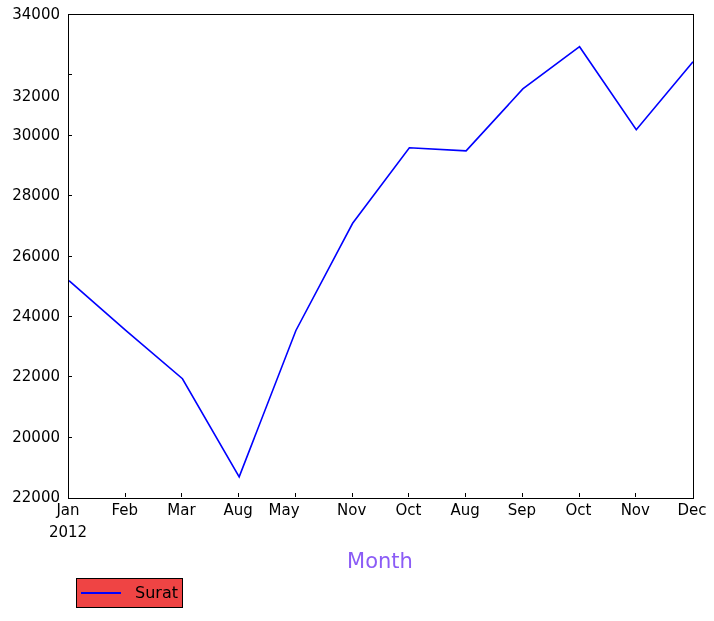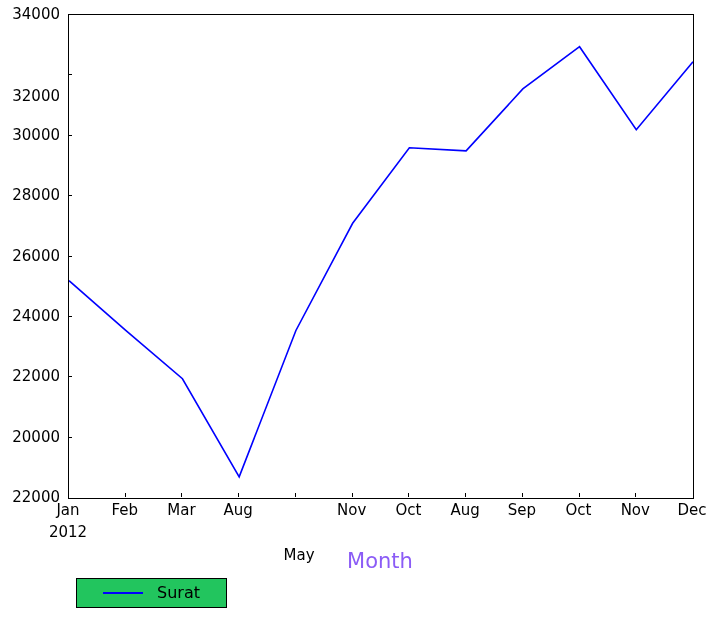--- a/index.html
+++ b/index.html
@@ -97,22 +97,22 @@
     text-align: center;
     font-size: 21px;
     color: #8b5cf6;
   }
   
   #legend {
     position: absolute;
     left: 76px;
     top: 578px;
     border: 1px solid #000000;
-    background: #22c55e;
-    padding: 5px 26px;
+    background: #ef4444;
+    padding: 5px 4px;
     display: flex;
     align-items: center;
     box-sizing: border-box;
     height: 30px;
   }
   #legend-line {
     width: 40px;
     height: 0;
     border-top: 2px solid #0000ff;
     display: inline-block;
@@ -162,21 +162,21 @@
     <div class="ytick-mark" style="top: 134.75px;"></div>
     <div class="ytick-mark" style="top: 74.375px;"></div>
     <div class="xtick-label" style="left: 68px;">Jan</div>
     <div class="xtick-sublabel" style="left: 68px;">2012</div>
     <div class="xtick-label" style="left: 124.727px;">Feb</div>
     <div class="xtick-mark" style="left: 124.727px;"></div>
     <div class="xtick-label" style="left: 181.455px;">Mar</div>
     <div class="xtick-mark" style="left: 181.455px;"></div>
     <div class="xtick-label" style="left: 238.182px;">Aug</div>
     <div class="xtick-mark" style="left: 238.182px;"></div>
-    <div class="xtick-label" style="left: 299px; margin-top: 45px;">May</div>
+    <div class="xtick-label" style="left: 284px;">May</div>
     <div class="xtick-mark" style="left: 294.909px;"></div>
     <div class="xtick-label" style="left: 351.636px;">Nov</div>
     <div class="xtick-mark" style="left: 351.636px;"></div>
     <div class="xtick-label" style="left: 408.364px;">Oct</div>
     <div class="xtick-mark" style="left: 408.364px;"></div>
     <div class="xtick-label" style="left: 465.091px;">Aug</div>
     <div class="xtick-mark" style="left: 465.091px;"></div>
     <div class="xtick-label" style="left: 521.818px;">Sep</div>
     <div class="xtick-mark" style="left: 521.818px;"></div>
     <div class="xtick-label" style="left: 578.545px;">Oct</div>

